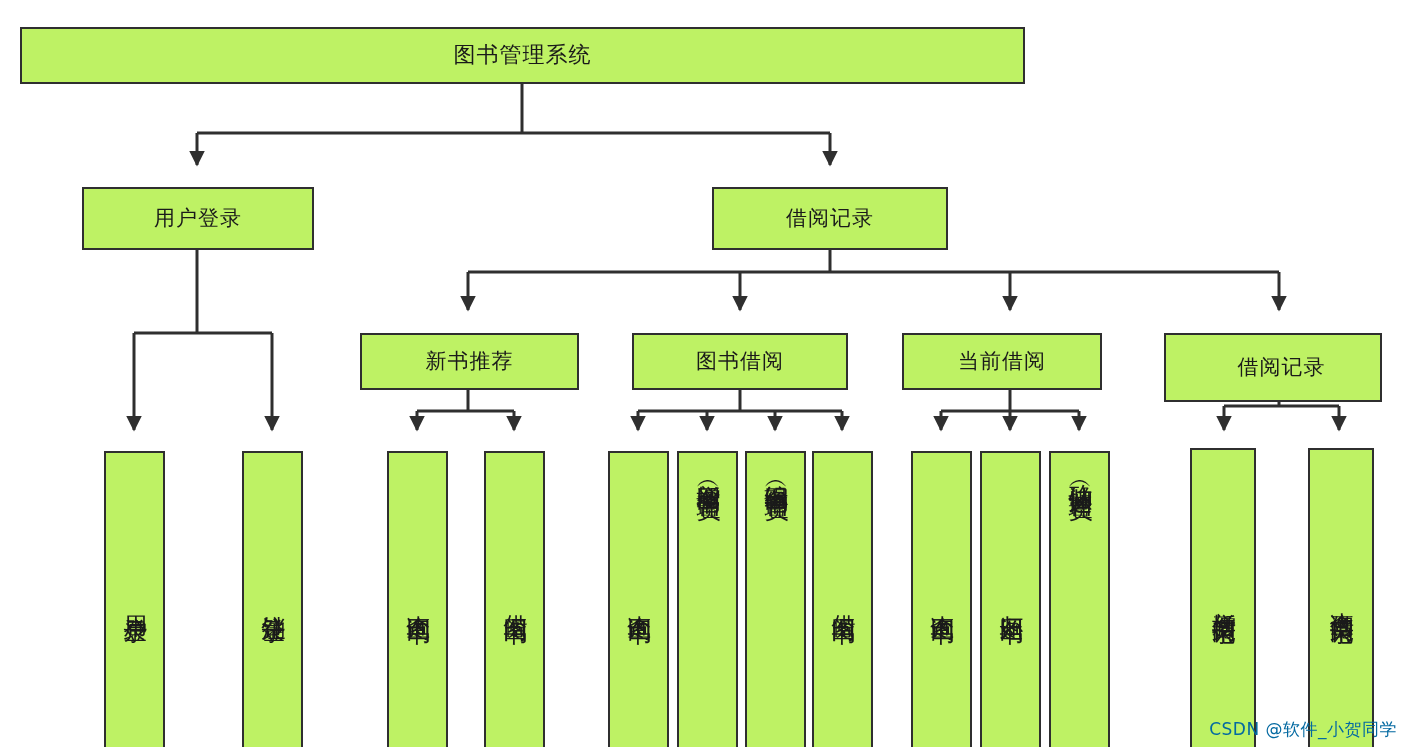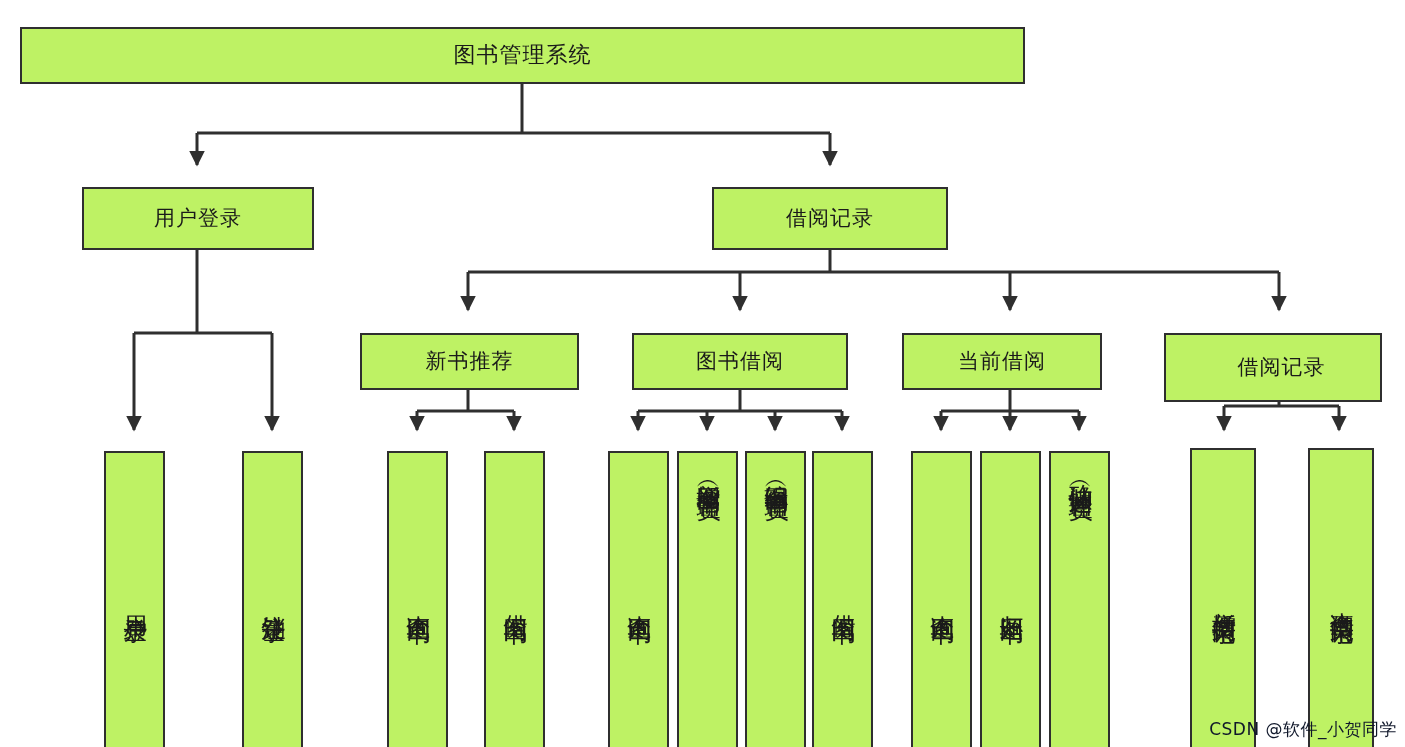--- a/index.html
+++ b/index.html
@@ -64,21 +64,21 @@
   .v-node.centered{
     align-items:center;
     padding-top:0;
   }
   
   #watermark{
     position:absolute;
     right:8px;
     bottom:6px;
     font-size:17px;
-    color:#0f172a;
+    color:#0369a1;
     letter-spacing:0.5px;
     z-index:3;
     white-space:nowrap;
   }
 </style>
 </head>
 <body>
 
 <div id="canvas">
 

